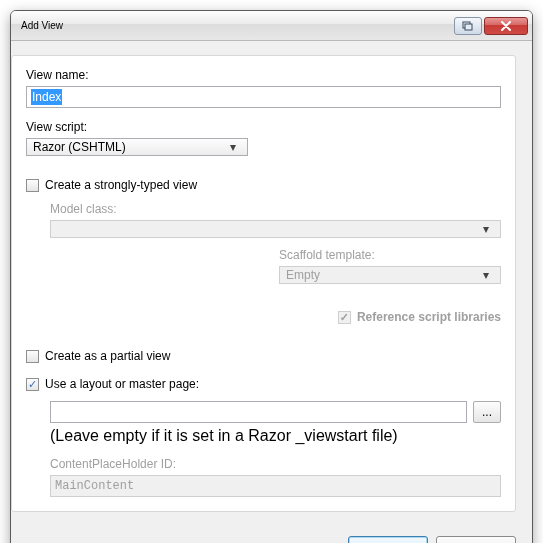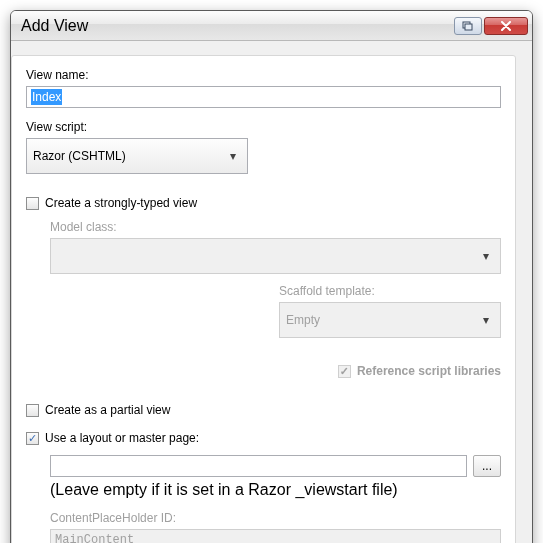--- a/index.html
+++ b/index.html
@@ -22,21 +22,21 @@
   .titlebar {
     height: 30px;
     background: linear-gradient(to bottom, #fdfdfd 0%, #ebebeb 45%, #dcdcdc 46%, #e8e8e8 100%);
     border-bottom: 1px solid #b8b8b8;
     display: flex;
     align-items: center;
     padding: 0 4px 0 10px;
   }
   .titlebar-title {
     flex: 1;
-    font-size: 16px;
+    font-size: 10px;
   }
   .titlebar-buttons {
     display: flex;
     gap: 2px;
     align-items: center;
   }
   .tb-btn {
     width: 28px;
     height: 18px;
     border-radius: 3px;
@@ -82,21 +82,21 @@
     background: #3399ff;
     color: #fff;
     padding: 1px 1px;
   }
   .select-wrap {
     position: relative;
     width: 222px;
   }
   .select-box {
     width: 100%;
-    height: 36px;
+    height: 18px;
     border: 1px solid #abadb3;
     background: linear-gradient(to bottom, #fdfdfd, #ececec);
     display: flex;
     align-items: center;
     padding: 0 6px;
     cursor: default;
   }
   .select-box.wide { width: 100%; }
   .select-arrow {
     margin-left: auto;

